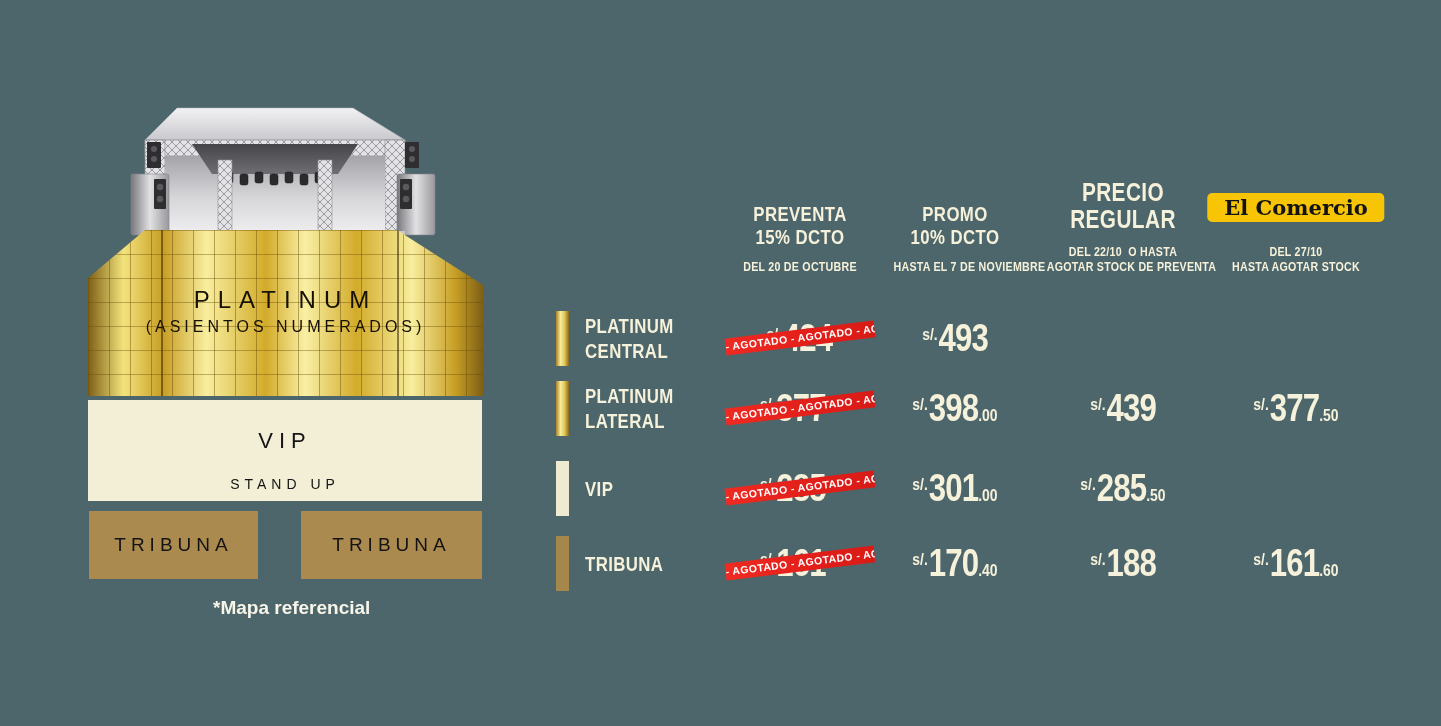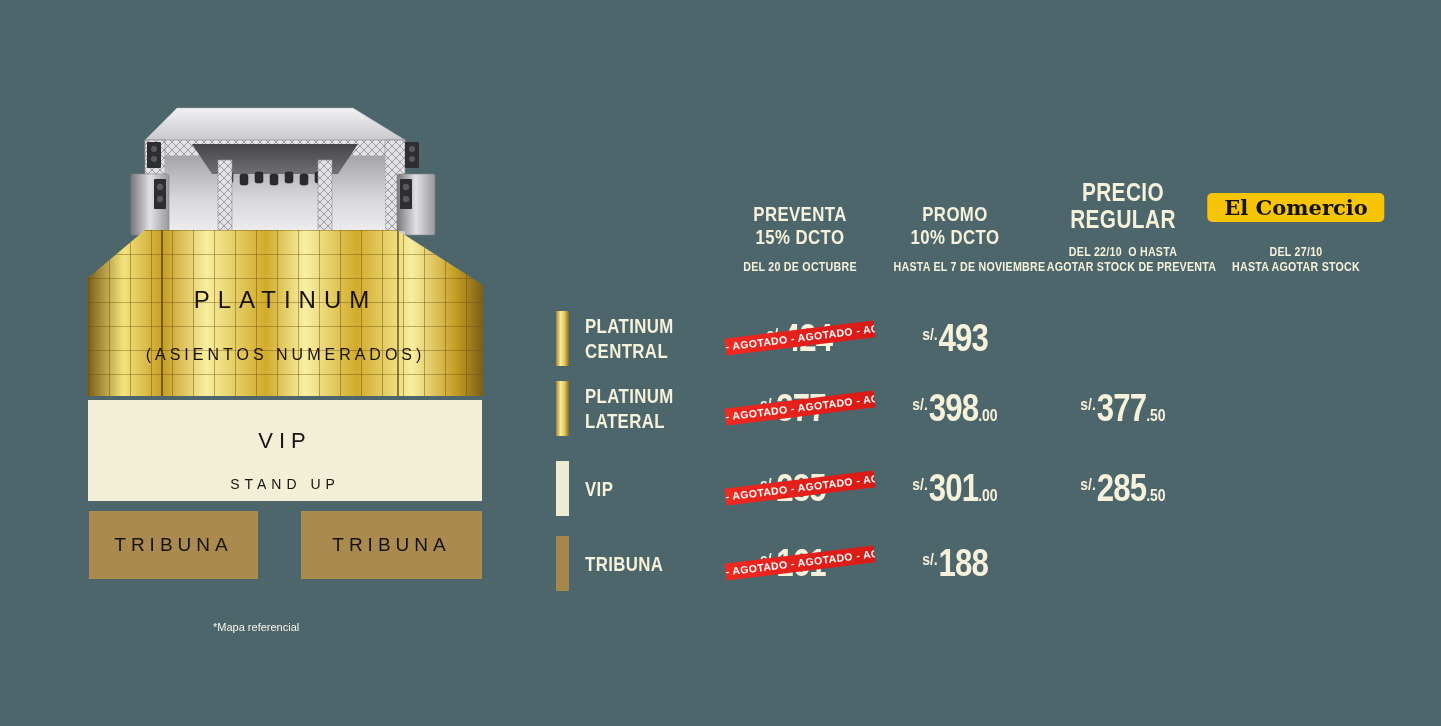--- a/index.html
+++ b/index.html
@@ -19,35 +19,35 @@
     position:absolute;left:88px;top:230px;width:395px;height:166px;
     clip-path:polygon(57px 0,309px 0,395px 55px,395px 166px,0 166px,0 48px);
     background:
       repeating-linear-gradient(90deg, rgba(104,74,8,.45) 0 1px, rgba(0,0,0,0) 1px 21px),
       repeating-linear-gradient(180deg, rgba(104,74,8,.40) 0 1px, rgba(0,0,0,0) 1px 24px),
       linear-gradient(90deg,#7d5f15 0%,#f3e37c 9%,#c79e24 19%,#f8ee9e 30%,#d2ab2a 45%,#f9f0a4 55%,#d2ab2a 68%,#f8ee9e 82%,#c79e24 93%,#7d5f15 100%);
     text-align:center;color:#171103;
   }
   .plat-sep{position:absolute;top:0;bottom:0;width:2px;background:rgba(55,38,2,.55);}
   #platinum .title{margin-top:56px;font-size:24px;font-weight:500;letter-spacing:8px;}
-  #platinum .subtitle{margin-top:32px;font-size:16px;font-weight:500;letter-spacing:4px;}
+  #platinum .subtitle{margin-top:4px;font-size:16px;font-weight:500;letter-spacing:4px;}
   #vip{
     position:absolute;left:88px;top:400px;width:394px;height:101px;
     background:#F2EFD6;text-align:center;color:#141414;
   }
   #vip .title{margin-top:28px;font-size:22px;font-weight:500;letter-spacing:6px;}
   #vip .subtitle{margin-top:22px;font-size:14px;font-weight:500;letter-spacing:5px;}
   .tribuna{
     position:absolute;top:511px;height:68px;background:#AB8A50;
     display:flex;align-items:center;justify-content:center;
     color:#141414;font-size:19px;font-weight:500;letter-spacing:5px;
   }
   #tribuna-left{left:89px;width:169px;}
   #tribuna-right{left:301px;width:181px;}
-  #footnote{position:absolute;left:213px;top:621px;color:#F8F5E9;font-size:11px;font-weight:normal;}
+  #footnote{position:absolute;left:213px;top:597px;color:#F8F5E9;font-size:19px;font-weight:bold;}
 
   
   #table{position:absolute;left:545px;top:178px;width:840px;height:450px;color:#F6F1DA;}
   .row{position:absolute;left:0;display:grid;grid-template-columns:175px 160px 150px 186px 160px;width:831px;}
   .cell{position:relative;}
   .header{top:0;height:100px;}
   .hdr-title{position:absolute;left:0;right:0;bottom:30px;text-align:center;transform:scaleX(.8);}
   .hdr-title div{font-size:21px;line-height:23px;font-weight:bold;letter-spacing:.5px;}
   .hdr-title.big{bottom:45px;}
   .hdr-title.big div{font-size:26px;line-height:27px;}
@@ -251,20 +251,23 @@
         </span>
       </div>
       <div class="cell price-cell">
         <span class="price cond"><span class="cur">s/.</span><span class="num">377</span><span class="dec sup">50</span></span>
         <span class="ribbon">- AGOTADO - AGOTADO - AGOTADO</span>
       </div>
       <div class="cell price-cell">
         <span class="price cond"><span class="cur">s/.</span><span class="num">398</span><span class="dec">.00</span></span>
       </div>
       <div class="cell price-cell">
+        <span class="price cond"><span class="cur">s/.</span><span class="num">439</span><span class="dec"></span></span>
+      </div>
+      <div class="cell price-cell">
         <span class="price cond"><span class="cur">s/.</span><span class="num">377</span><span class="dec">.50</span></span>
       </div>
     </div>
 
     <div class="row data-row" style="top:278px">
       <div class="cell label-cell">
         <span class="swatch cream"></span>
         <span class="cond-l">
           <span class="rline">VIP</span>
           <span class="rline"></span>
@@ -288,18 +291,24 @@
         <span class="cond-l">
           <span class="rline">TRIBUNA</span>
           <span class="rline"></span>
         </span>
       </div>
       <div class="cell price-cell">
         <span class="price cond"><span class="cur">s/.</span><span class="num">161</span><span class="dec sup">60</span></span>
         <span class="ribbon">- AGOTADO - AGOTADO - AGOTADO</span>
       </div>
       <div class="cell price-cell">
+        <span class="price cond"><span class="cur">s/.</span><span class="num">170</span><span class="dec">.40</span></span>
+      </div>
+      <div class="cell price-cell">
         <span class="price cond"><span class="cur">s/.</span><span class="num">188</span><span class="dec"></span></span>
       </div>
+      <div class="cell price-cell">
+        <span class="price cond"><span class="cur">s/.</span><span class="num">161</span><span class="dec">.60</span></span>
+      </div>
     </div>
 
   </div>
 </div>
 
 </body></html>

